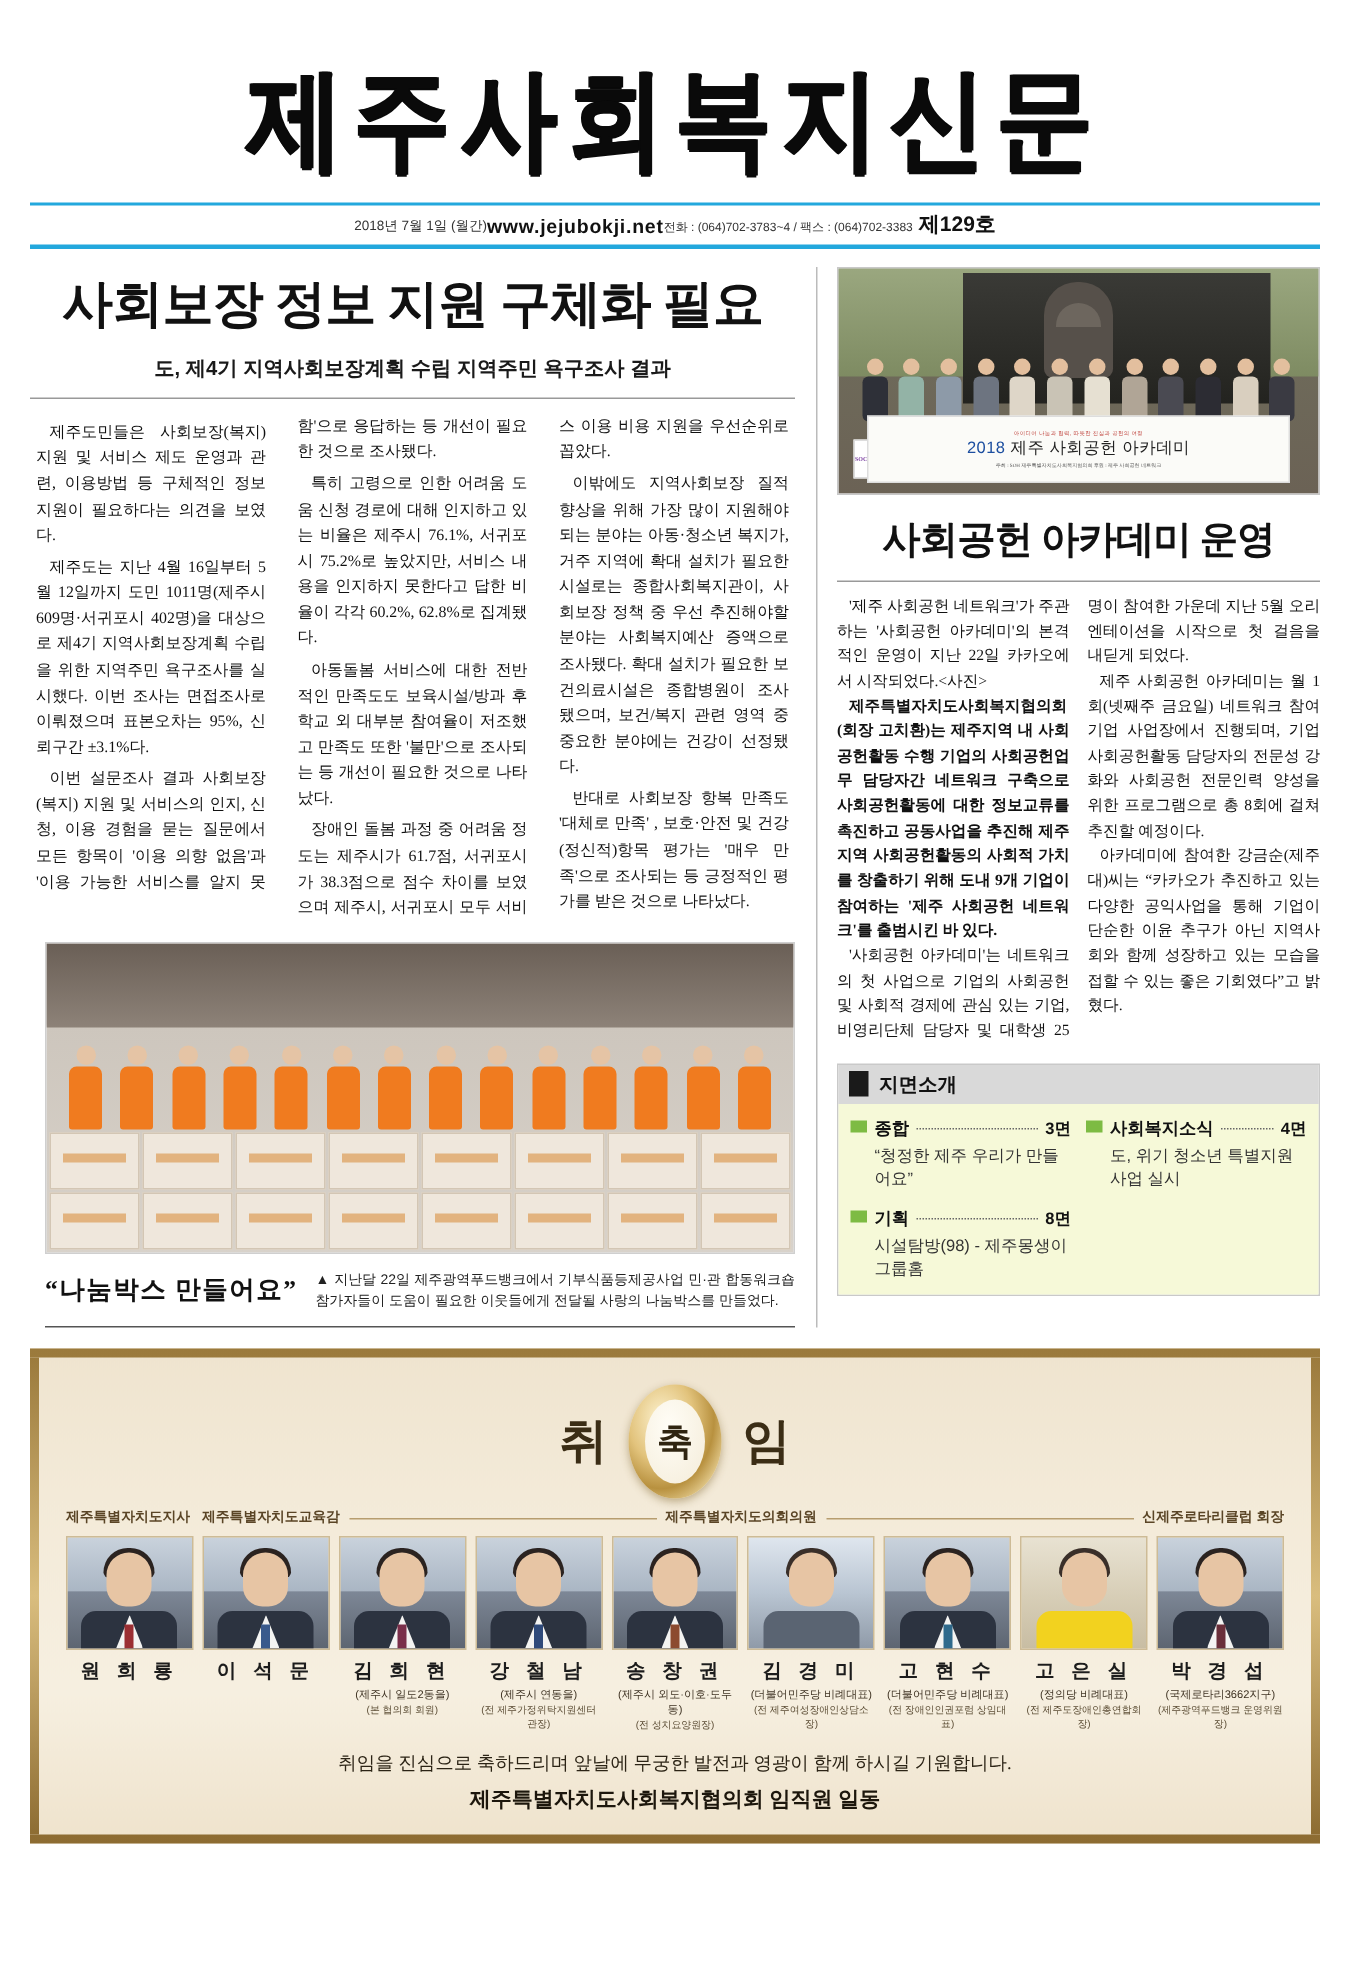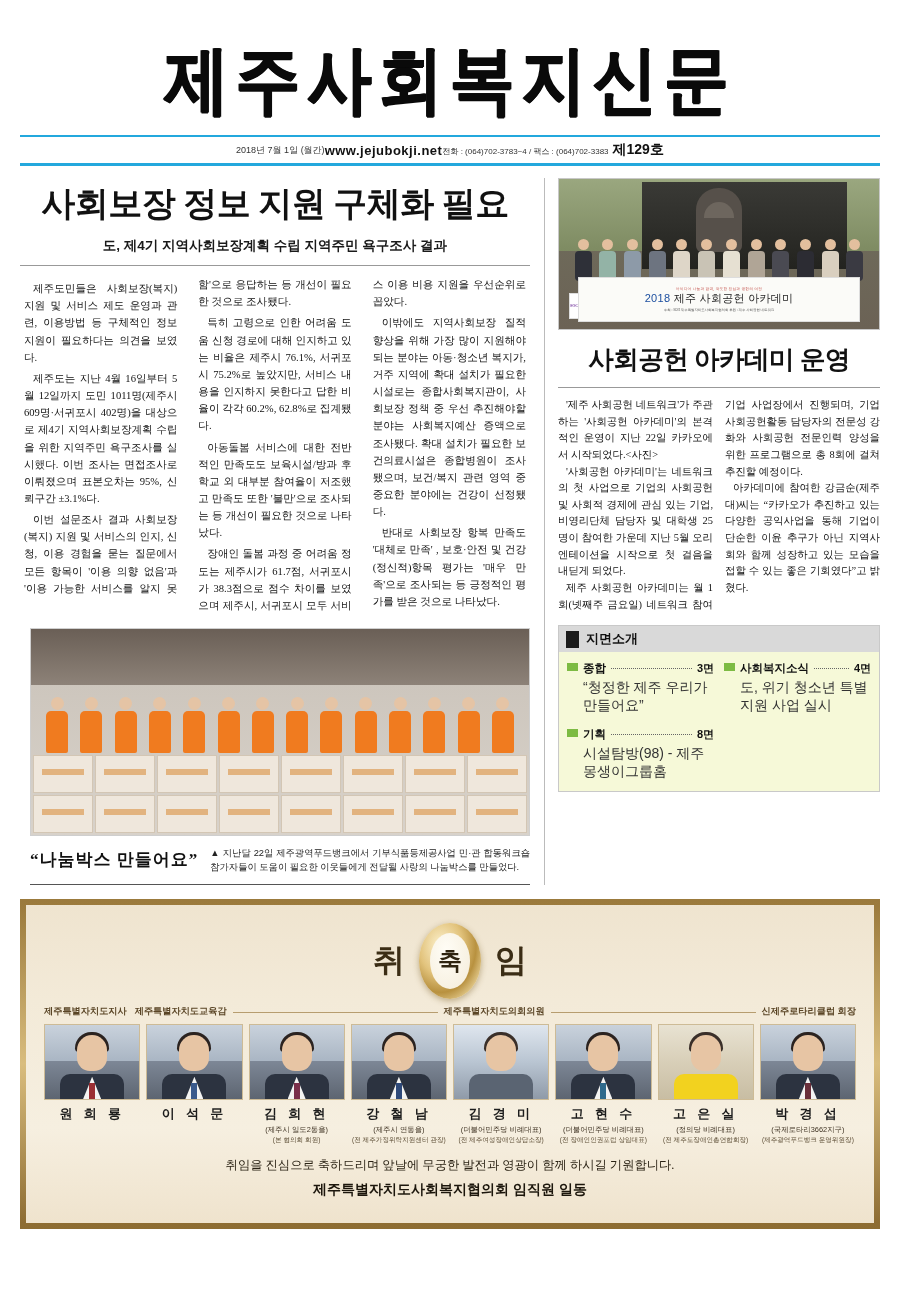--- a/index.html
+++ b/index.html
@@ -150,21 +150,21 @@
   .guide-head .t { font-size: 13px; font-weight: bold; font-family: "Liberation Sans", sans-serif; }
   .guide-body {
     background: #f6f9d8; padding: 9px 8px 10px;
     display: grid; grid-template-columns: 1fr 1fr; gap: 12px 10px;
   }
   .guide-item .row1 { display: flex; align-items: baseline; gap: 5px; }
   .guide-item .bullet { width: 11px; height: 8px; background: #7dbb43; flex: none; position: relative; top: -1px; }
   .guide-item .name { font-size: 11.5px; font-weight: bold; font-family: "Liberation Sans", sans-serif; }
   .guide-item .dots { flex: 1; border-bottom: 1.5px dotted #666; position: relative; top: -3px; }
   .guide-item .pg { font-size: 11px; font-weight: bold; font-family: "Liberation Sans", sans-serif; }
-  .guide-item .desc { font-size: 14px; color: #333; margin-top: 3px; padding-left: 16px;
+  .guide-item .desc { font-size: 11px; color: #333; margin-top: 3px; padding-left: 16px;
     font-family: "Liberation Sans", sans-serif; }
 
   
   .congrats {
     margin-top: 14px; height: 330px; position: relative;
     background: linear-gradient(to bottom, #efe4cf 0%, #f3ead8 30%, #f6efe0 70%, #efe3cd 100%);
     border: 6px solid;
     border-image: linear-gradient(to bottom, #9b7a3c, #d9bd7e, #8d6c32) 1;
     padding: 16px 18px 10px;
   }
@@ -402,20 +402,21 @@
             <span class="b-dark">제주 사회공헌 아카데미</span>
           </div>
           <div class="pr-banner-bot">주최 : SOH 제주특별자치도사회복지협의회     후원 : 제주 사회공헌 네트워크</div>
         </div>
       </div>
 
       <div class="right-head">사회공헌 아카데미 운영</div>
       <div class="right-rule"></div>
       <div class="two-col">
         <p>'제주 사회공헌 네트워크'가 주관하는 '사회공헌 아카데미'의 본격적인 운영이 지난 22일 카카오에서 시작되었다.&lt;사진&gt;</p>
+        <p class="bold-lead">제주특별자치도사회복지협의회(회장 고치환)는 제주지역 내 사회공헌활동 수행 기업의 사회공헌업무 담당자간 네트워크 구축으로 사회공헌활동에 대한 정보교류를 촉진하고 공동사업을 추진해 제주지역 사회공헌활동의 사회적 가치를 창출하기 위해 도내 9개 기업이 참여하는 '제주 사회공헌 네트워크'를 출범시킨 바 있다.</p>
         <p>'사회공헌 아카데미'는 네트워크의 첫 사업으로 기업의 사회공헌 및 사회적 경제에 관심 있는 기업, 비영리단체 담당자 및 대학생 25명이 참여한 가운데 지난 5월 오리엔테이션을 시작으로 첫 걸음을 내딛게 되었다.</p>
         <p>제주 사회공헌 아카데미는 월 1회(넷째주 금요일) 네트워크 참여기업 사업장에서 진행되며, 기업 사회공헌활동 담당자의 전문성 강화와 사회공헌 전문인력 양성을 위한 프로그램으로 총 8회에 걸쳐 추진할 예정이다.</p>
         <p>아카데미에 참여한 강금순(제주대)씨는 “카카오가 추진하고 있는 다양한 공익사업을 통해 기업이 단순한 이윤 추구가 아닌 지역사회와 함께 성장하고 있는 모습을 접할 수 있는 좋은 기회였다”고 밝혔다.</p>
       </div>
 
       <div class="guide">
         <div class="guide-head">
           <div class="sq"></div>
           <div class="t">지면소개</div>
         </div>
@@ -516,20 +517,32 @@
             <div class="face"></div>
             <div class="suit"></div>
             <div class="shirt"></div>
             <div class="tie" style="background:#2f4a7a"></div>
           </div>
         <div class="pname">강 철 남</div>
         <div class="psub1">(제주시 연동을)</div>
         <div class="psub2">(전 제주가정위탁지원센터 관장)</div>
       </div>
       <div class="person">
+        <div class="pbox">
+            <div class="hair"></div>
+            <div class="face"></div>
+            <div class="suit"></div>
+            <div class="shirt"></div>
+            <div class="tie" style="background:#8c4a2f"></div>
+          </div>
+        <div class="pname">송 창 권</div>
+        <div class="psub1">(제주시 외도·이호·도두동)</div>
+        <div class="psub2">(전 성치요양원장)</div>
+      </div>
+      <div class="person">
         <div class="pbox" style="background:linear-gradient(to bottom,#dfe6ee,#b9c5d2 50%,#8f9aa8 100%)">
             <div class="hair" style="background:#3a2f29"></div>
             <div class="face"></div>
             <div class="suit" style="background:#5a6472"></div>
           </div>
         <div class="pname">김 경 미</div>
         <div class="psub1">(더불어민주당 비례대표)</div>
         <div class="psub2">(전 제주여성장애인상담소장)</div>
       </div>
       <div class="person">

